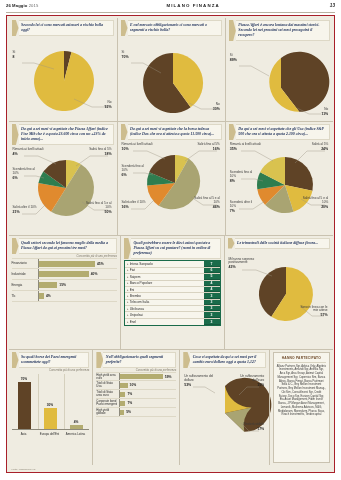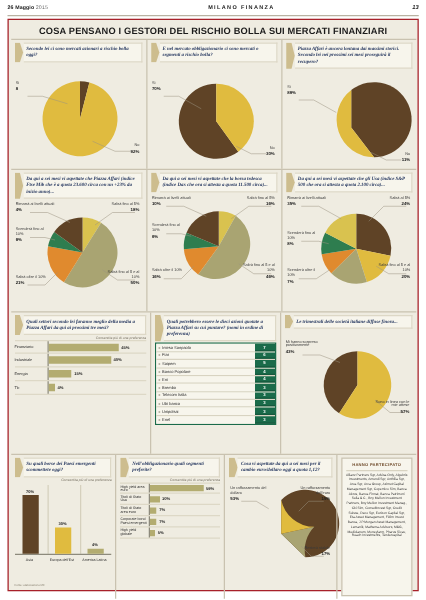--- a/index.html
+++ b/index.html
@@ -132,23 +132,20 @@
       <span>26 Maggio</span> <span class="year">2015</span>
     </div>
     <div class="masthead-title">MILANO FINANZA</div>
     <div class="masthead-page">13</div>
   </div>
   <div class="masthead-rule"></div>
 
   <div class="board">
    <div class="board-inner">
 
-    <div class="headline">
-      <div class="headline-text">COSA PENSANO I GESTORI DEL RISCHIO BOLLA SUI MERCATI FINANZIARI</div>
-    </div>
 
     <div class="row">
 
       <div class="cell" style="width:108.3px;height:103px">
         <div class="qbox">
           <div class="qarrow"></div>
           <div class="qtext">Secondo lei ci sono mercati azionari a rischio bolla oggi?</div>
         </div>
         <div class="chart-area" style="height:80px">
           <svg width="102" height="78" viewBox="0 0 102 78">

